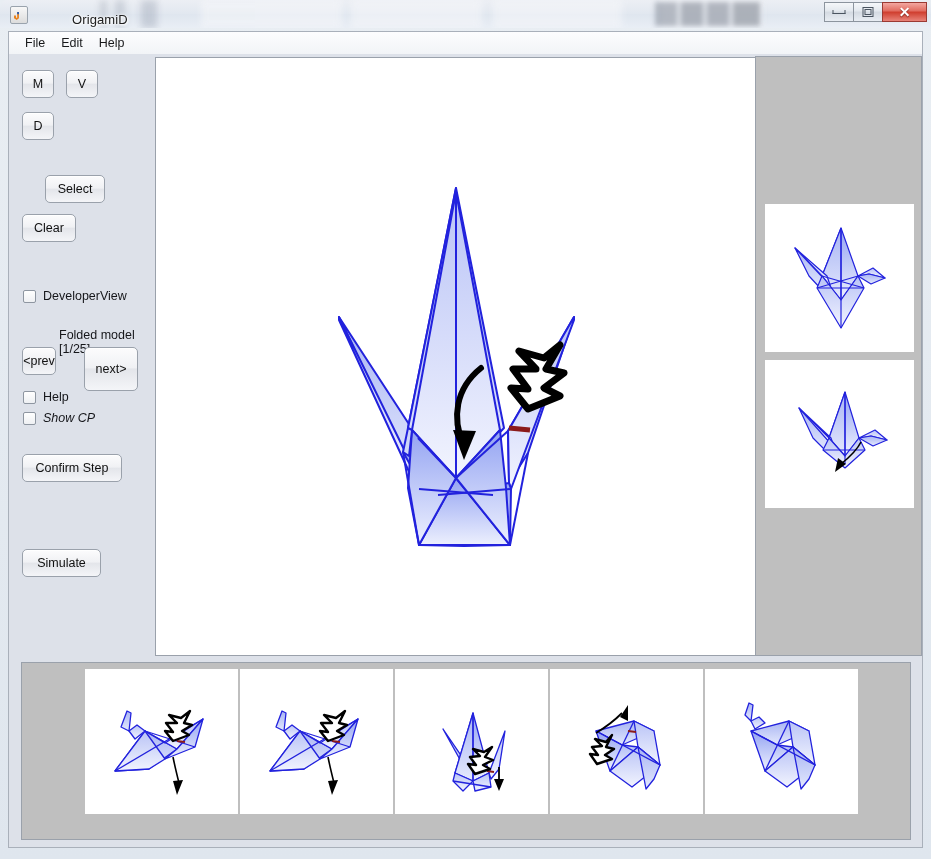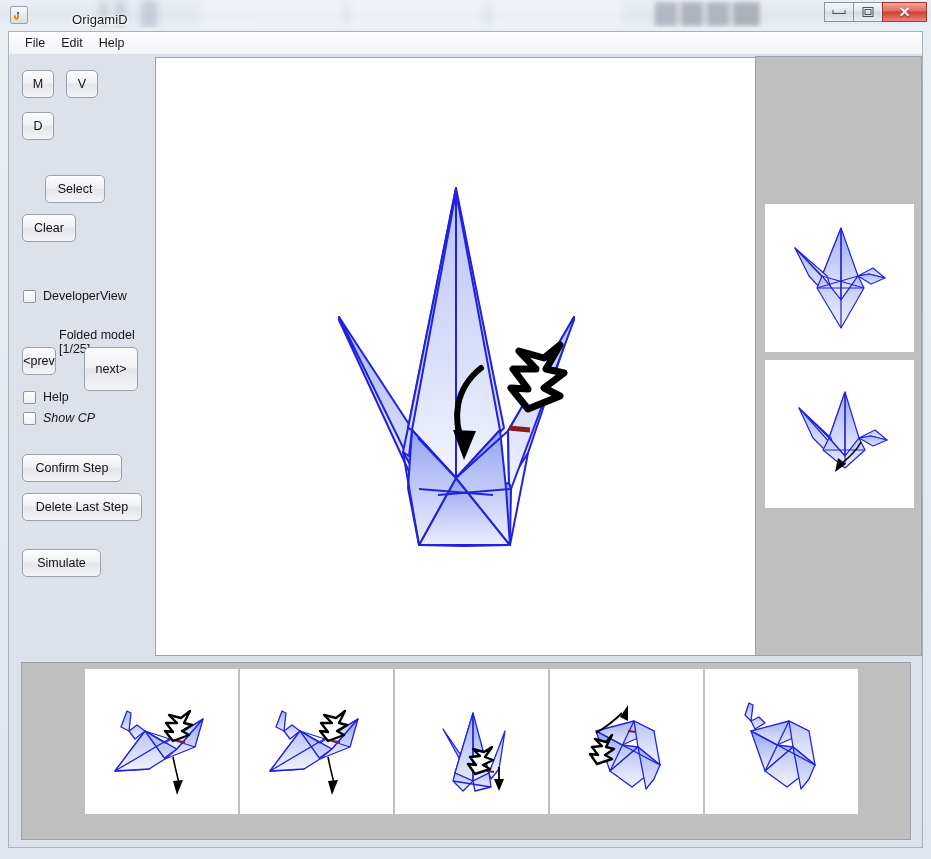--- a/index.html
+++ b/index.html
@@ -191,21 +191,20 @@
       <div class="cb-row" style="left:14px;top:336px;">
         <span class="cbox"></span>
         <span class="cb-label">Help</span>
       </div>
       <div class="cb-row" style="left:14px;top:357px;font-style:italic;">
         <span class="cbox"></span>
         <span class="cb-label">Show CP</span>
       </div>
 
       <div class="btn" style="left:13px;top:400px;width:100px;height:28px;">Confirm Step</div>
-      <div class="btn" style="left:13px;top:439px;width:120px;height:28px;">Delete Last Step</div>
       <div class="btn" style="left:13px;top:495px;width:79px;height:28px;">Simulate</div>
     </div>
 
     <div class="canvas-wrap">
       <div class="canvas">
         <svg width="601" height="599" viewBox="0 0 601 599">
           <defs>
             <linearGradient id="pg" x1="0" y1="0" x2="0" y2="1">
               <stop offset="0" stop-color="#93a3f2"></stop>
               <stop offset="1" stop-color="#eef1fe"></stop>

